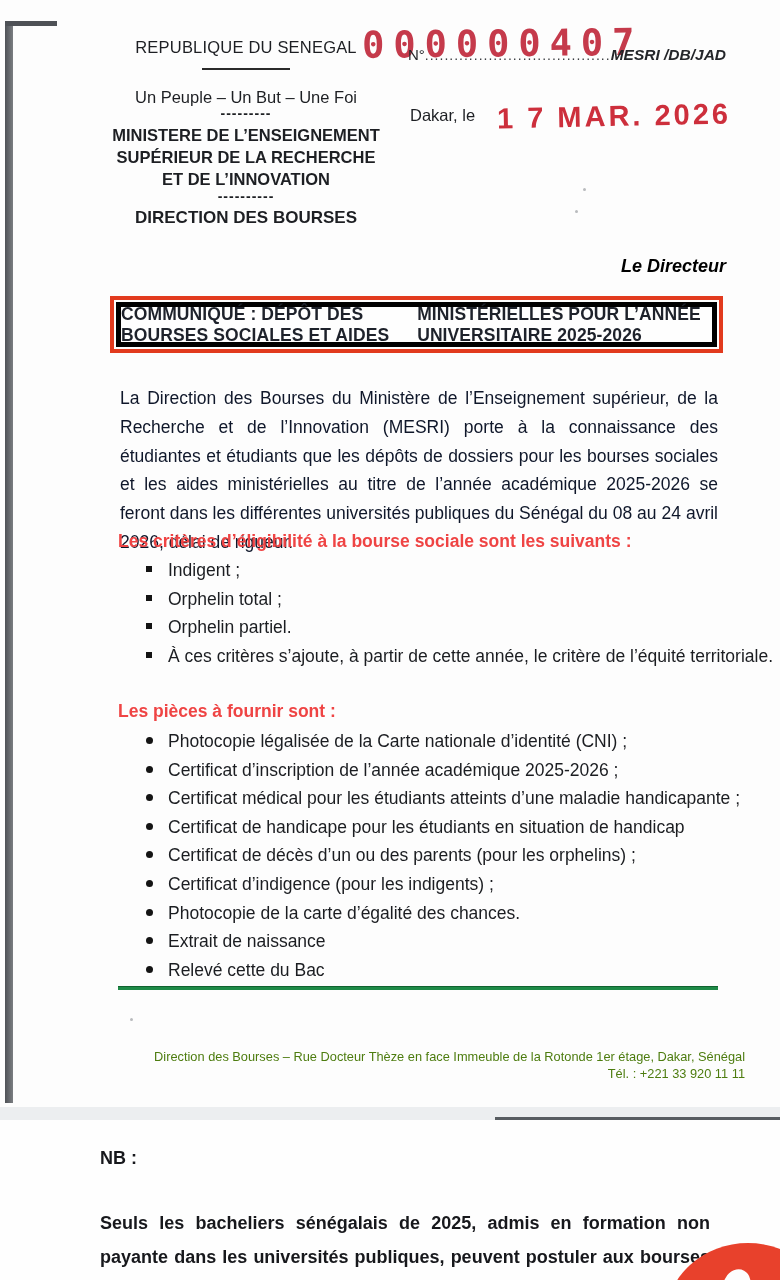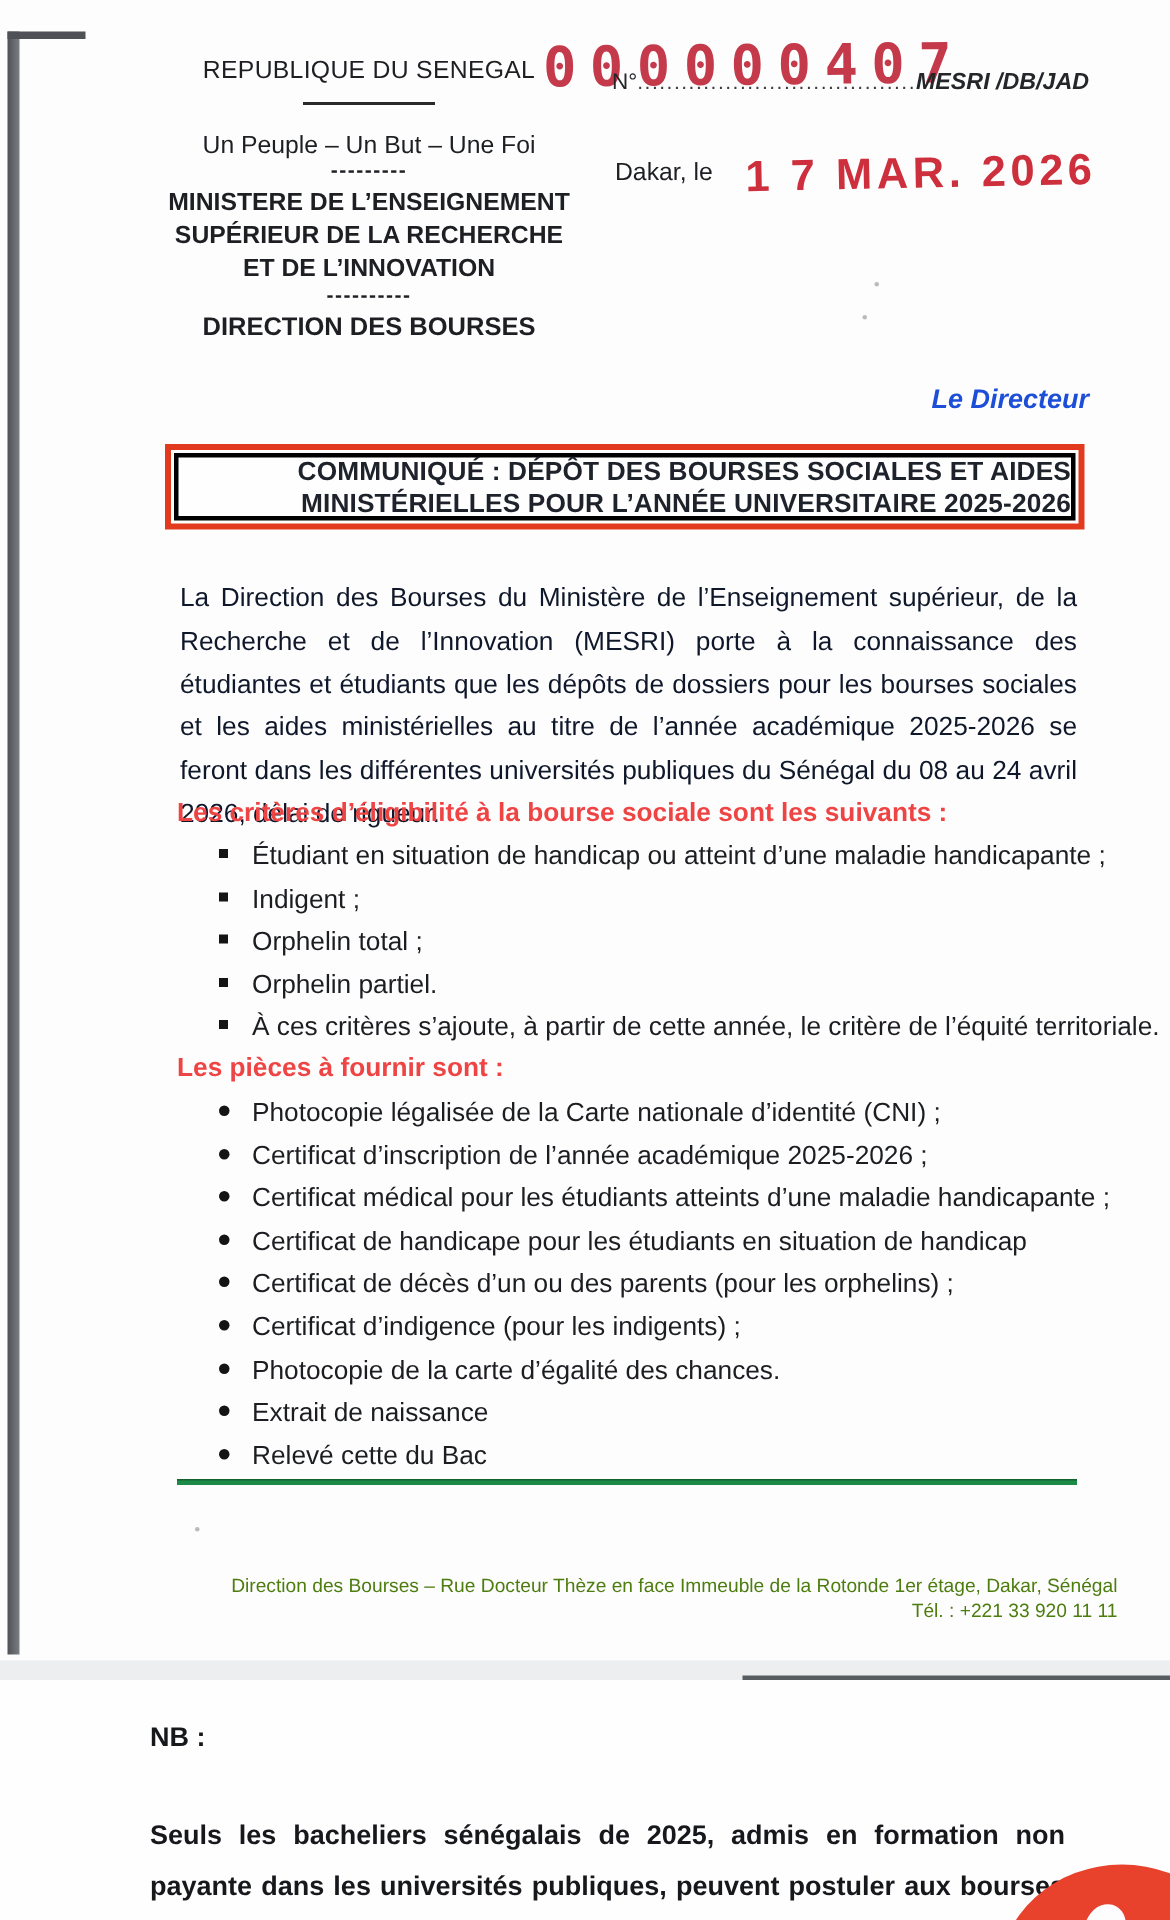--- a/index.html
+++ b/index.html
@@ -29,27 +29,27 @@
   .numero-line { position:absolute; left:408px; top:46px; width:340px; font-size:15px;
     white-space:nowrap; color:#24262a; }
   .numero-line .dots { letter-spacing:1px; font-size:14px; color:#3a3c40; }
   .numero-line .ref { font-weight:bold; font-style:italic; font-size:15.5px; }
   .place-label { position:absolute; left:410px; top:106px; font-size:16.5px; }
   .date-stamp { position:absolute; left:497px; top:100px; font-size:29px; font-weight:bold;
     color:#cd2f3c; letter-spacing:3px; transform:rotate(-1.2deg);
     font-family:"Liberation Sans", sans-serif; white-space:nowrap; }
 
   .signature { position:absolute; left:0; top:256px; width:726px; text-align:right;
-    font-size:18px; font-weight:bold; font-style:italic; color:#1d4ed8; }
+    font-size:18px; font-weight:bold; font-style:italic; color:#000000; }
 
   
   .title-box { position:absolute; left:110px; top:296px; width:613px; height:57px;
     border:4px solid #e23a1e; background:#fefefe; padding:2px; }
-  .title-box .inner { width:100%; height:100%; border:3px solid #000000;
-    display:flex; flex-direction:column; justify-content:center; align-items:flex-end; }
+  .title-box .inner { width:100%; height:100%; border:5px solid #000000;
+    display:flex; justify-content:center; align-items:center; }
   .title-box .t-line { font-size:17.5px; font-weight:bold; color:#1e222b;
     line-height:21px; letter-spacing:.1px; }
 
   
   .intro { position:absolute; left:120px; top:384px; width:598px; font-size:17.5px;
     line-height:28.8px; text-align:justify; color:#0f172a; }
   .sec-heading { position:absolute; left:118px; width:610px; font-size:17.5px;
     font-weight:bold; color:#ef4444; }
   .h-criteria { top:531px; }
   .h-pieces { top:701px; }
@@ -123,21 +123,20 @@
     <div class="inner">
       <div class="t-line">COMMUNIQUÉ : DÉPÔT DES BOURSES SOCIALES ET AIDES</div>
       <div class="t-line">MINISTÉRIELLES POUR L’ANNÉE UNIVERSITAIRE 2025-2026</div>
     </div>
   </div>
 
   <p class="intro">La Direction des Bourses du Ministère de l’Enseignement supérieur, de la Recherche et de l’Innovation (MESRI) porte à la connaissance des étudiantes et étudiants que les dépôts de dossiers pour les bourses sociales et les aides ministérielles au titre de l’année académique 2025-2026 se feront dans les différentes universités publiques du Sénégal du 08 au 24 avril 2026, délai de rigueur.</p>
 
   <div class="sec-heading h-criteria">Les critères d’éligibilité à la bourse sociale sont les suivants :</div>
   <ul class="doc-list list-criteria">
-    <li><span class="bullet"></span><span>Étudiant en situation de handicap ou atteint d’une maladie handicapante ;</span></li>
     <li><span class="bullet"></span><span>Indigent ;</span></li>
     <li><span class="bullet"></span><span>Orphelin total ;</span></li>
     <li><span class="bullet"></span><span>Orphelin partiel.</span></li>
     <li><span class="bullet"></span><span>À ces critères s’ajoute, à partir de cette année, le critère de l’équité territoriale.</span></li>
   </ul>
 
   <div class="sec-heading h-pieces">Les pièces à fournir sont :</div>
   <ul class="doc-list list-pieces">
     <li><span class="bullet"></span><span>Photocopie légalisée de la Carte nationale d’identité (CNI) ;</span></li>
     <li><span class="bullet"></span><span>Certificat d’inscription de l’année académique 2025-2026 ;</span></li>

